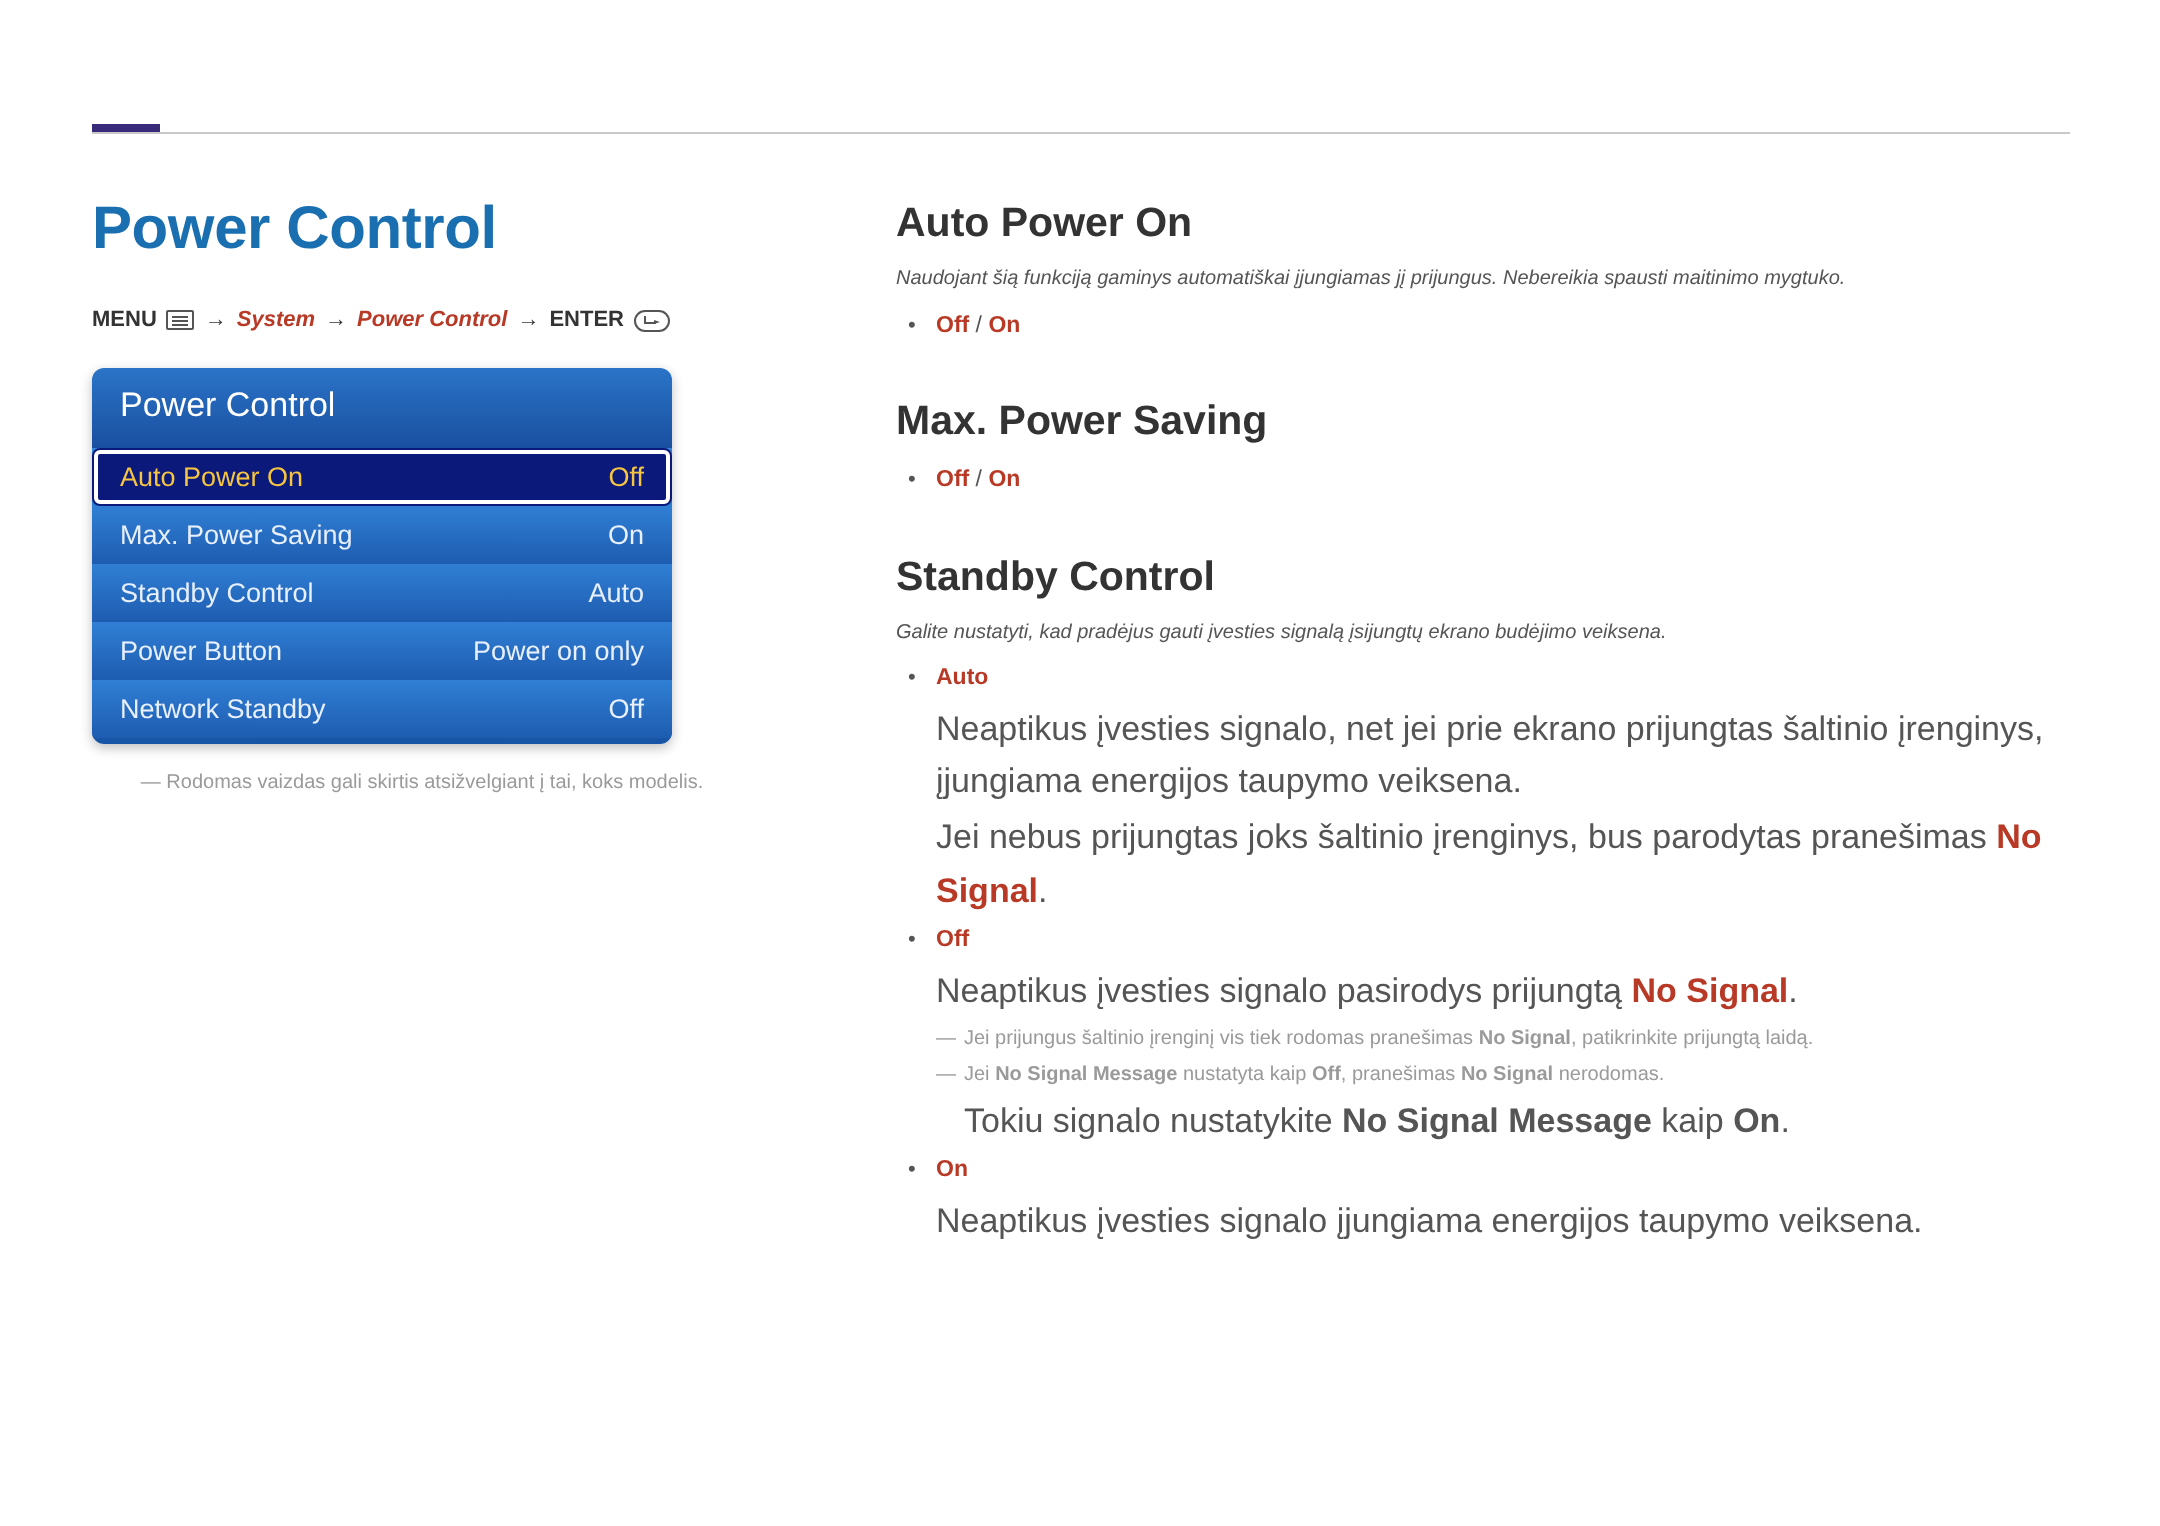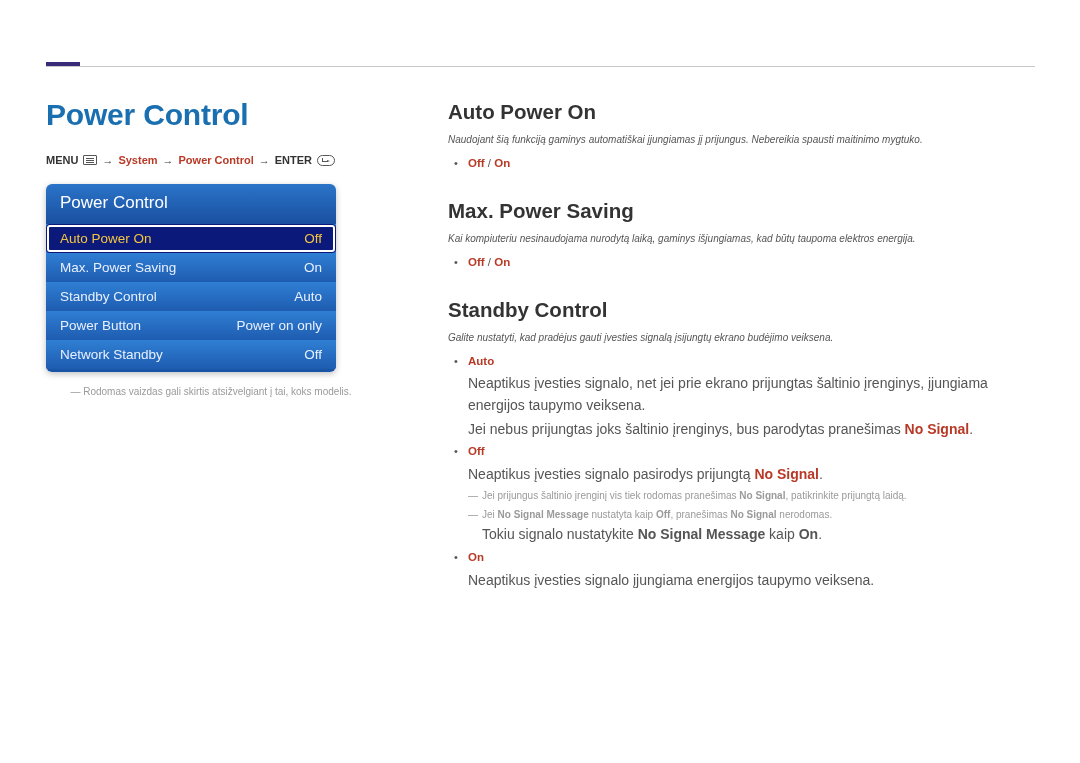--- a/index.html
+++ b/index.html
@@ -40,21 +40,21 @@
   .breadcrumb {
     font-size: 11px;
     font-weight: 700;
     color: #333;
     margin-bottom: 18px;
     display: flex;
     align-items: center;
     gap: 5px;
     flex-wrap: wrap;
   }
-  .breadcrumb .red { color: #b83a26; font-weight: 700; }
+  .breadcrumb .red { color: #b83a26; font-weight: 700; font-style: italic; }
   .breadcrumb .arrow { color: #333; }
   .osd-panel {
     width: 290px;
     border-radius: 6px;
     overflow: hidden;
     box-shadow: 0 2px 6px rgba(0,0,0,0.25);
   }
   .osd-header {
     background: linear-gradient(#2a74c8, #1a4fa0);
     color: #fff;
@@ -103,21 +103,21 @@
   ul.opts > li { position: relative; font-size: 11.5px; color:#555; line-height:1.7; padding-left: 0; margin-bottom:2px;}
   ul.opts > li::before {
     content: "•";
     position: absolute;
     left: -14px; top: 0;
     color: #555;
     font-size: 11px;
   }
   ul.opts > li .opt-label { color: #b83a26; font-weight: 700; }
   ul.opts > li .sep { color: #555; }
-  .sub-desc { font-size: 14px; color:#555; line-height:1.55; margin-top:2px; }
+  .sub-desc { font-size: 17px; color:#555; line-height:1.55; margin-top:2px; }
   .sub-note {
     font-size: 10px; color:#9a9a9a; line-height:1.55;
     padding-left: 14px; position: relative; margin-top:3px;
   }
   .sub-note::before { content:"―"; position:absolute; left:0; top:0; color:#9a9a9a;}
   .bold-dark { font-weight:700; color:#555; }
   .bold-red  { font-weight:700; color:#b83a26; }
   .bold-grey { font-weight:700; color:#9a9a9a; }
   .icon-box {
     display:inline-block; width:14px; height:10px;
@@ -206,21 +206,20 @@
       <p class="desc">Naudojant šią funkciją gaminys automatiškai įjungiamas jį prijungus. Nebereikia spausti maitinimo mygtuko.</p>
       <ul class="opts">
         <li>
           <span class="opt-label">Off</span><span class="sep"> / </span><span class="opt-label">On</span>
         </li>
       </ul>
     </div>
 
     <div class="section">
       <h2 class="section-h">Max. Power Saving</h2>
-      <p class="desc">Kai kompiuteriu nesinaudojama nurodytą laiką, gaminys išjungiamas, kad būtų taupoma elektros energija.</p>
       <ul class="opts">
         <li>
           <span class="opt-label">Off</span><span class="sep"> / </span><span class="opt-label">On</span>
         </li>
       </ul>
     </div>
 
     <div class="section">
       <h2 class="section-h">Standby Control</h2>
       <p class="desc">Galite nustatyti, kad pradėjus gauti įvesties signalą įsijungtų ekrano budėjimo veiksena.</p>

